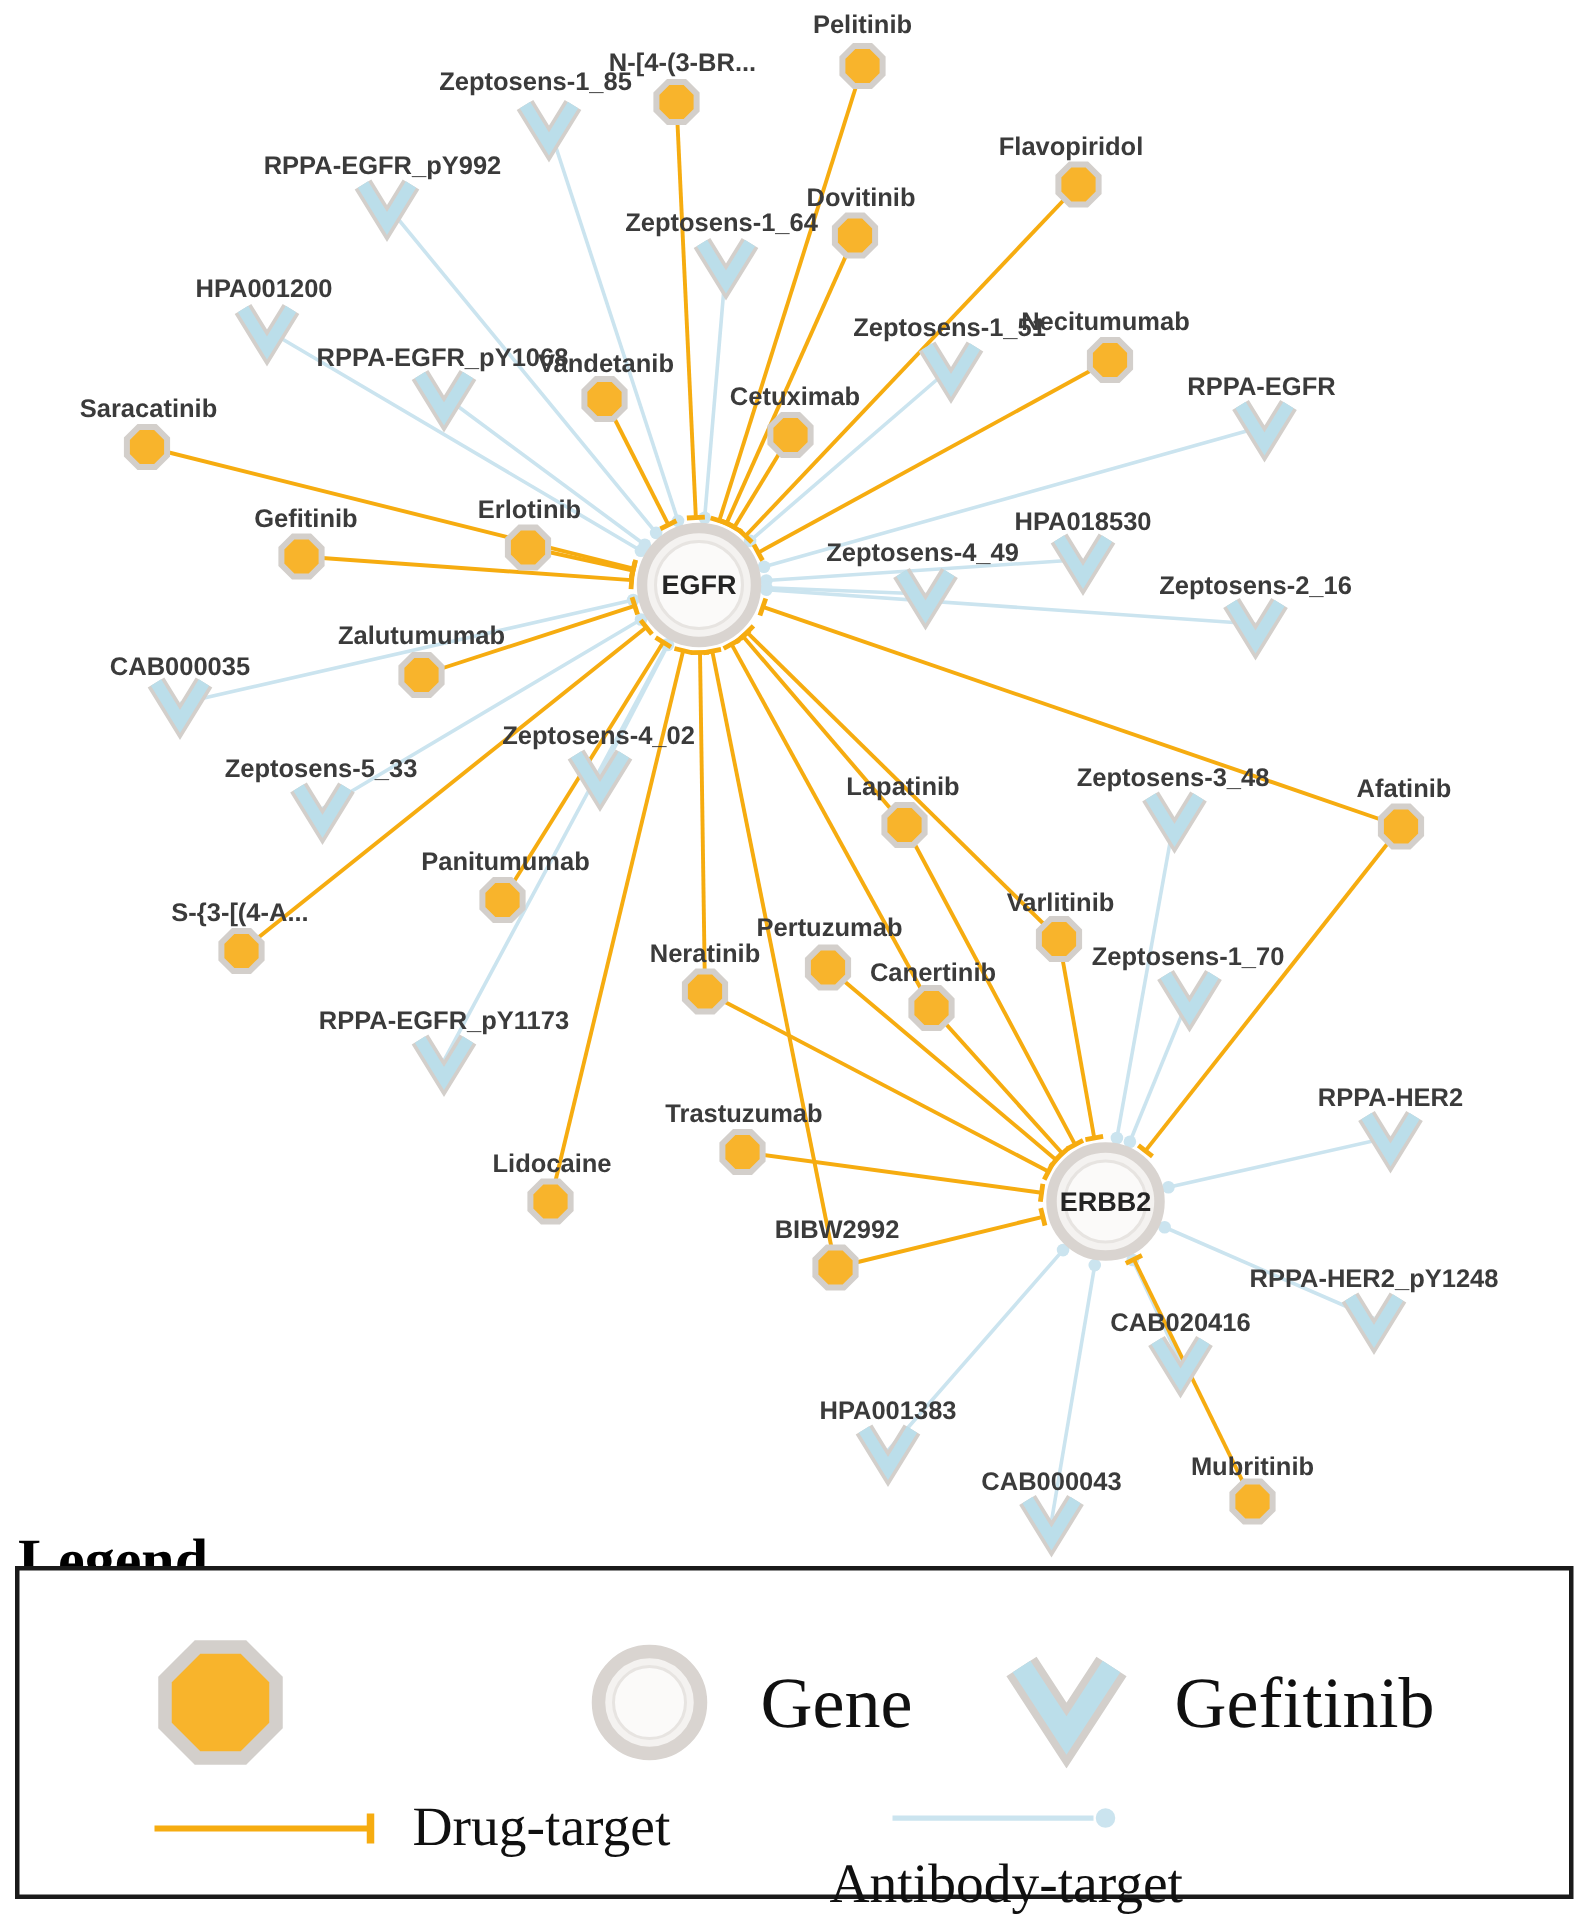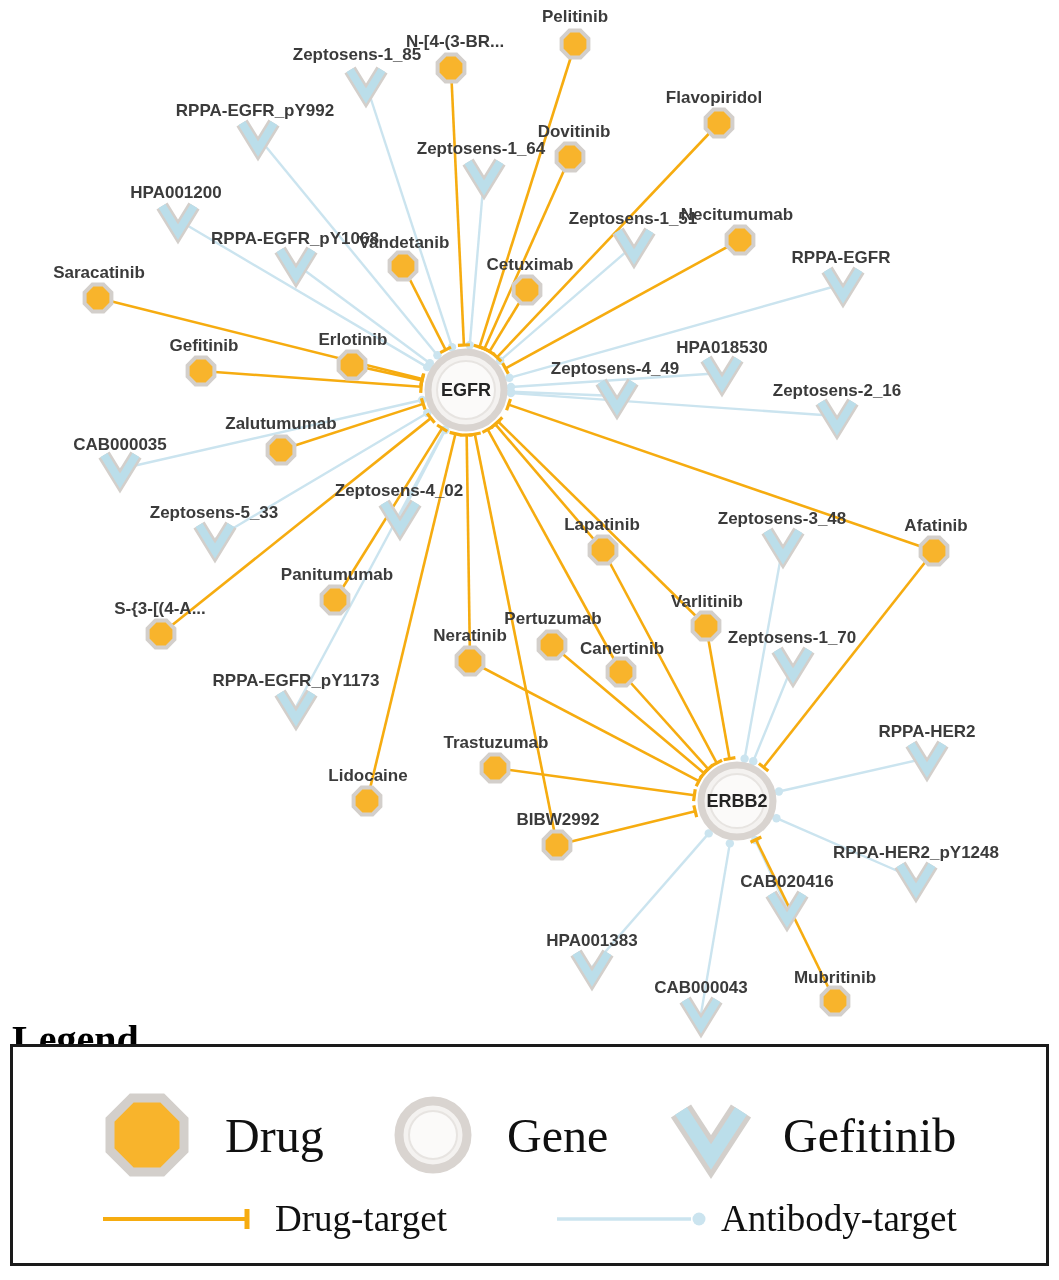--- a/index.html
+++ b/index.html
@@ -18,21 +18,21 @@
   .legend-box{
     position:absolute;left:10px;top:1044px;width:1033px;height:216px;
     border:3px solid #1a1a1a;background:#fff;
   }
   .lg{position:absolute;display:flex;align-items:center;gap:26px;}
   .lg2{gap:8px;}
   #lg-drug{left:82px;top:36px;}
   #lg-gene{left:372px;top:40px;}
   #lg-antibody{left:652px;top:44px;}
   #lg-dt{left:86px;top:150px;}
-  #lg-at{left:540px;top:150px;}
+  #lg-at{left:540px;top:150px;flex-direction:column;}
   .lg-text{font-family:"Liberation Serif",serif;font-size:48px;color:#101010;}
   .lg-text2{font-family:"Liberation Serif",serif;font-size:37px;color:#101010;}
 
   .oct{fill:var(--drug-fill,#F8B42C);stroke:var(--node-stroke,#D3CFCB);stroke-width:9;}
   .gene-outer{fill:var(--gene-fill,#F4F2F0);stroke:var(--gene-ring,#D9D4D0);stroke-width:9;}
   .gene-inner{fill:var(--gene-inner,#FBFAF9);stroke:#E7E4E1;stroke-width:2;}
   .chev-out{fill:none;stroke:var(--node-stroke,#D3CFCB);stroke-width:24;}
   .chev-in{fill:none;stroke:var(--antibody-fill,#BBDEEA);stroke-width:14;}
   .dt-line{stroke:var(--edge-drug,#F6AC10);stroke-width:4;}
   .dt-tee{stroke:var(--edge-drug,#F6AC10);stroke-width:5;}
@@ -268,21 +268,20 @@
     </g>
   </svg>
 
 <div class="legend-title">Legend</div>
 
 <div class="legend-box">
   <div class="lg" id="lg-drug">
     <svg width="104" height="104" viewBox="-52 -52 104 104">
       <polygon class="oct" points="15.3,-37 37,-15.3 37,15.3 15.3,37 -15.3,37 -37,15.3 -37,-15.3 -15.3,-37"></polygon>
     </svg>
-    <span class="lg-text">Drug</span>
   </div>
 
   <div class="lg" id="lg-gene">
     <svg width="96" height="96" viewBox="-48 -48 96 96">
       <circle class="gene-outer" r="34"></circle>
       <circle class="gene-inner" r="24"></circle>
     </svg>
     <span class="lg-text">Gene</span>
   </div>
 

